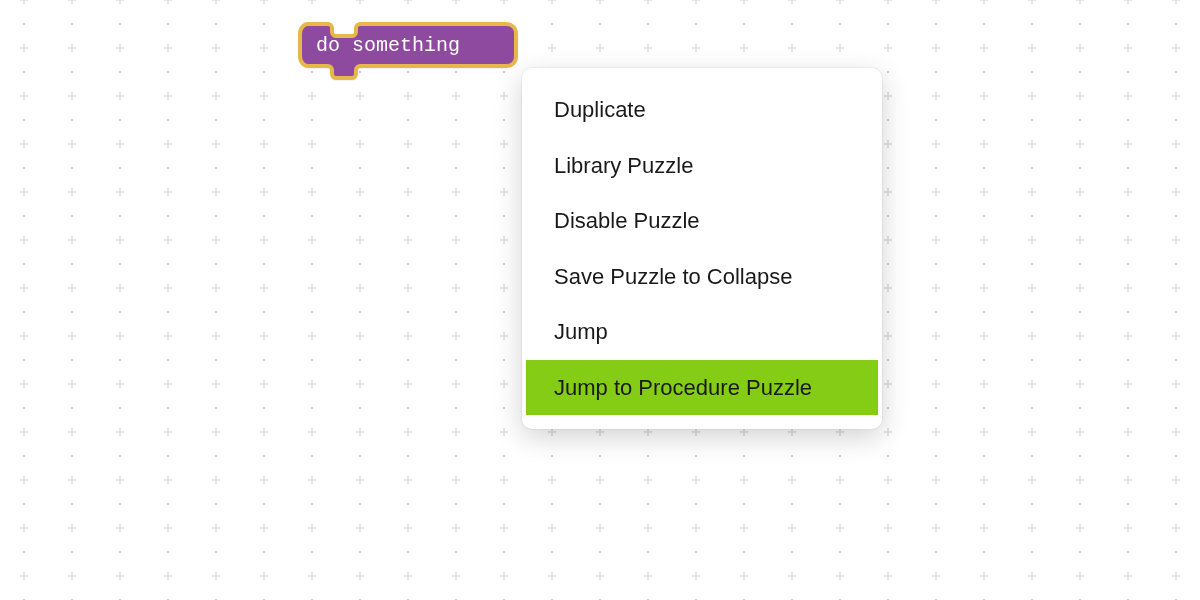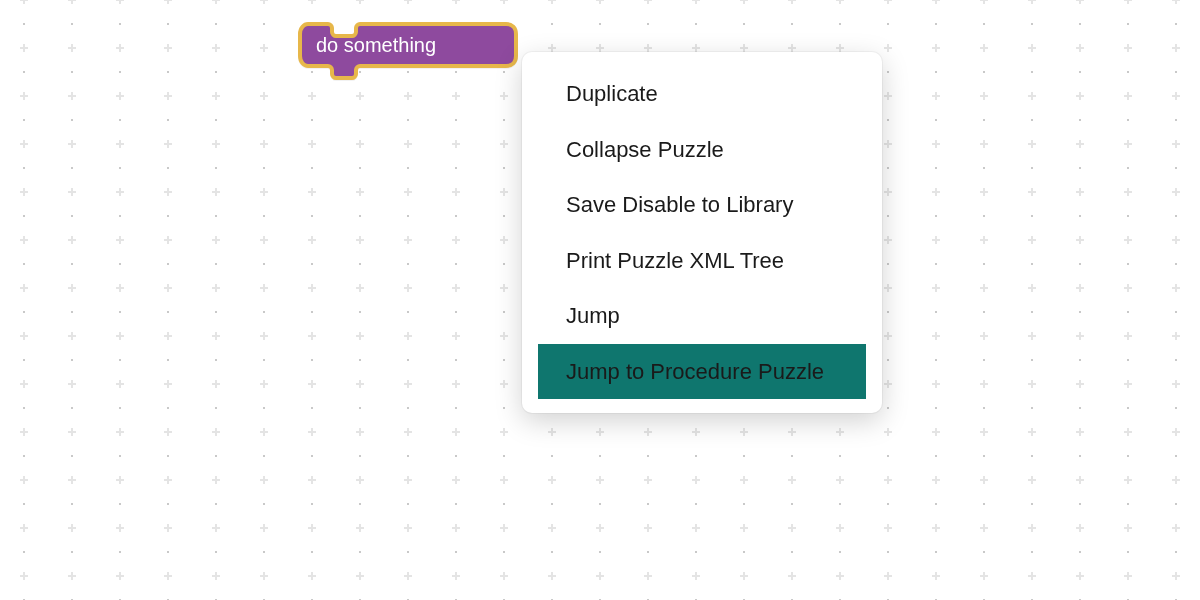--- a/index.html
+++ b/index.html
@@ -45,50 +45,51 @@
       repeating-linear-gradient(90deg, transparent 0 20px, #000 20px 28px, transparent 28px 48px),
       repeating-linear-gradient(0deg, transparent 0 20px, #000 20px 28px, transparent 28px 48px);
     mask-composite: intersect;
     opacity: 0.55;
   }
 
   .block {
     position: absolute;
     left: 298px; top: 22px;
     filter: drop-shadow(0 1px 0 rgba(0,0,0,0.05));
+    font-family: Liberation Mono, monospace;
   }
   .block svg { display: block; }
   .block-label {
     position: absolute;
     left: 18px; top: 12px;
     color: #fff;
     font-size: 20px;
     font-weight: 400;
     pointer-events: none;
   }
 
   .context-menu {
     position: absolute;
-    left: 522px; top: 52px;
+    left: 522px; top: 68px;
     width: 360px;
     background: #fff;
     border-radius: 10px;
     box-shadow: 0 8px 28px rgba(0,0,0,0.18), 0 0 0 1px rgba(0,0,0,0.04);
-    padding: 14px 16px;
+    padding: 14px 4px;
   }
   .menu-item {
     font-size: 22px;
     color: #1a1a1a;
     padding: 14px 28px;
     line-height: 1.25;
     cursor: pointer;
     white-space: nowrap;
   }
   .menu-item.highlight {
-    background: #0f766e;
+    background: #84cc16;
   }
 </style>
 </head>
 <body>
 
 <div class="canvas">
   <div class="plusgrid"></div>
 
   <div class="block">
     <svg width="222" height="62" viewBox="0 0 222 62">
@@ -118,19 +119,19 @@
         C6 44 2 40 2 34
         V12
         C2 6 6 2 10 2
         Z" fill="#8e4a9e" stroke="#e7b74a" stroke-width="4" stroke-linejoin="round"></path>
     </svg>
     <div class="block-label">do something</div>
   </div>
 
   <div class="context-menu" id="context-menu">
       <div class="menu-item">Duplicate</div>
-      <div class="menu-item">Collapse Puzzle</div>
-      <div class="menu-item">Save Disable to Library</div>
-      <div class="menu-item">Print Puzzle XML Tree</div>
+      <div class="menu-item">Library Puzzle</div>
+      <div class="menu-item">Disable Puzzle</div>
+      <div class="menu-item">Save Puzzle to Collapse</div>
       <div class="menu-item">Jump</div>
       <div class="menu-item highlight">Jump to Procedure Puzzle</div>
     </div>
 </div>
 
 </body></html>

